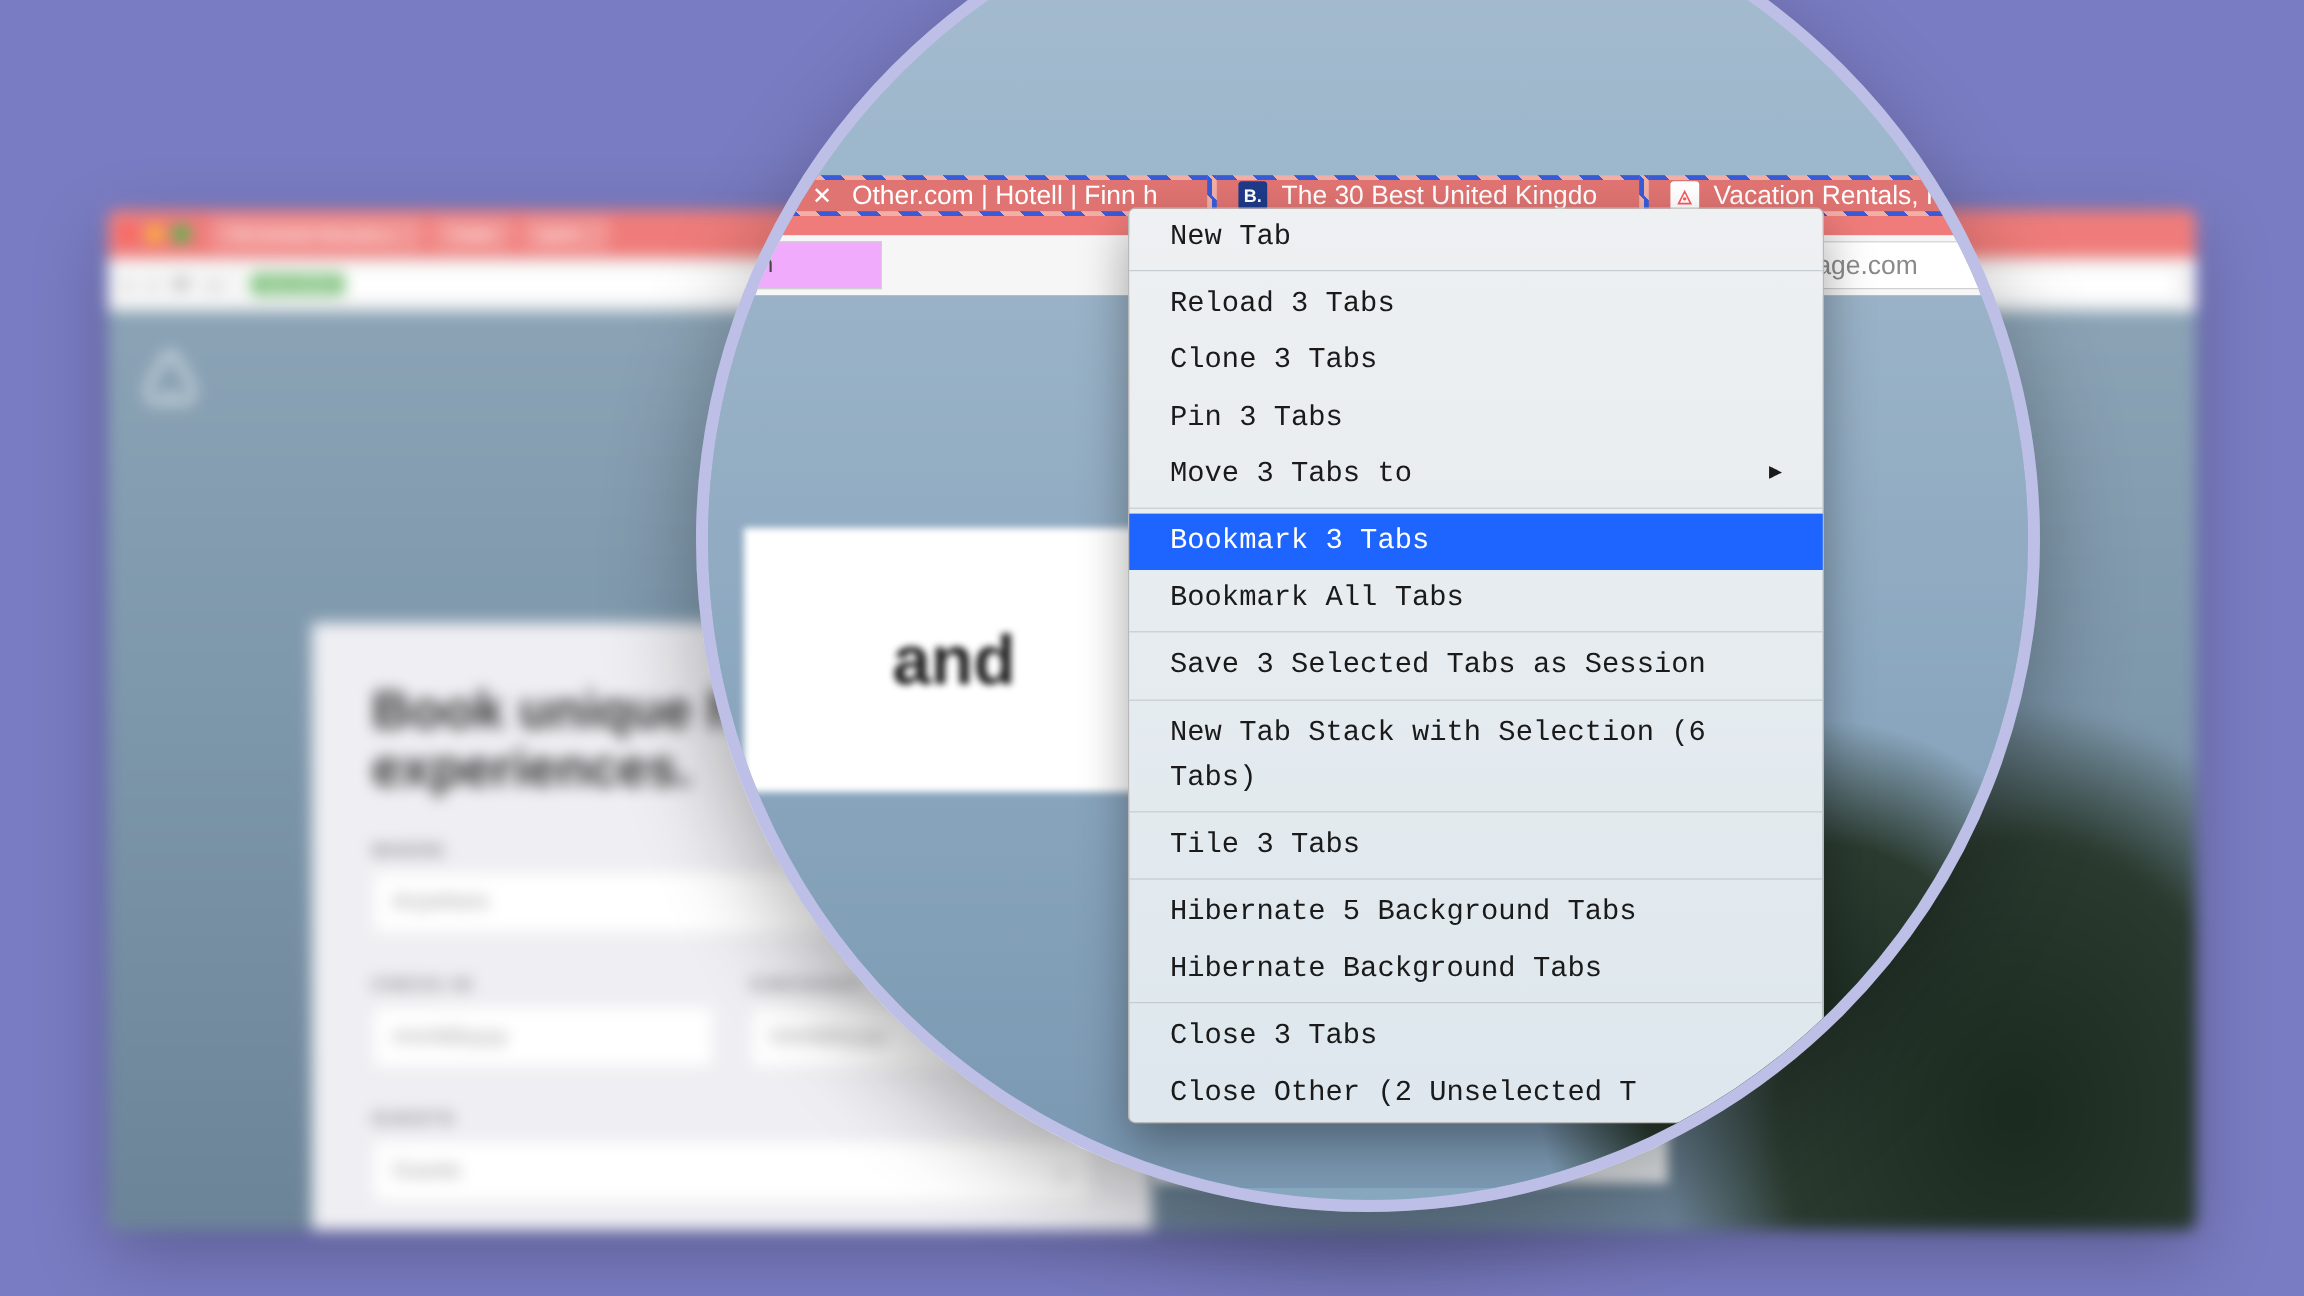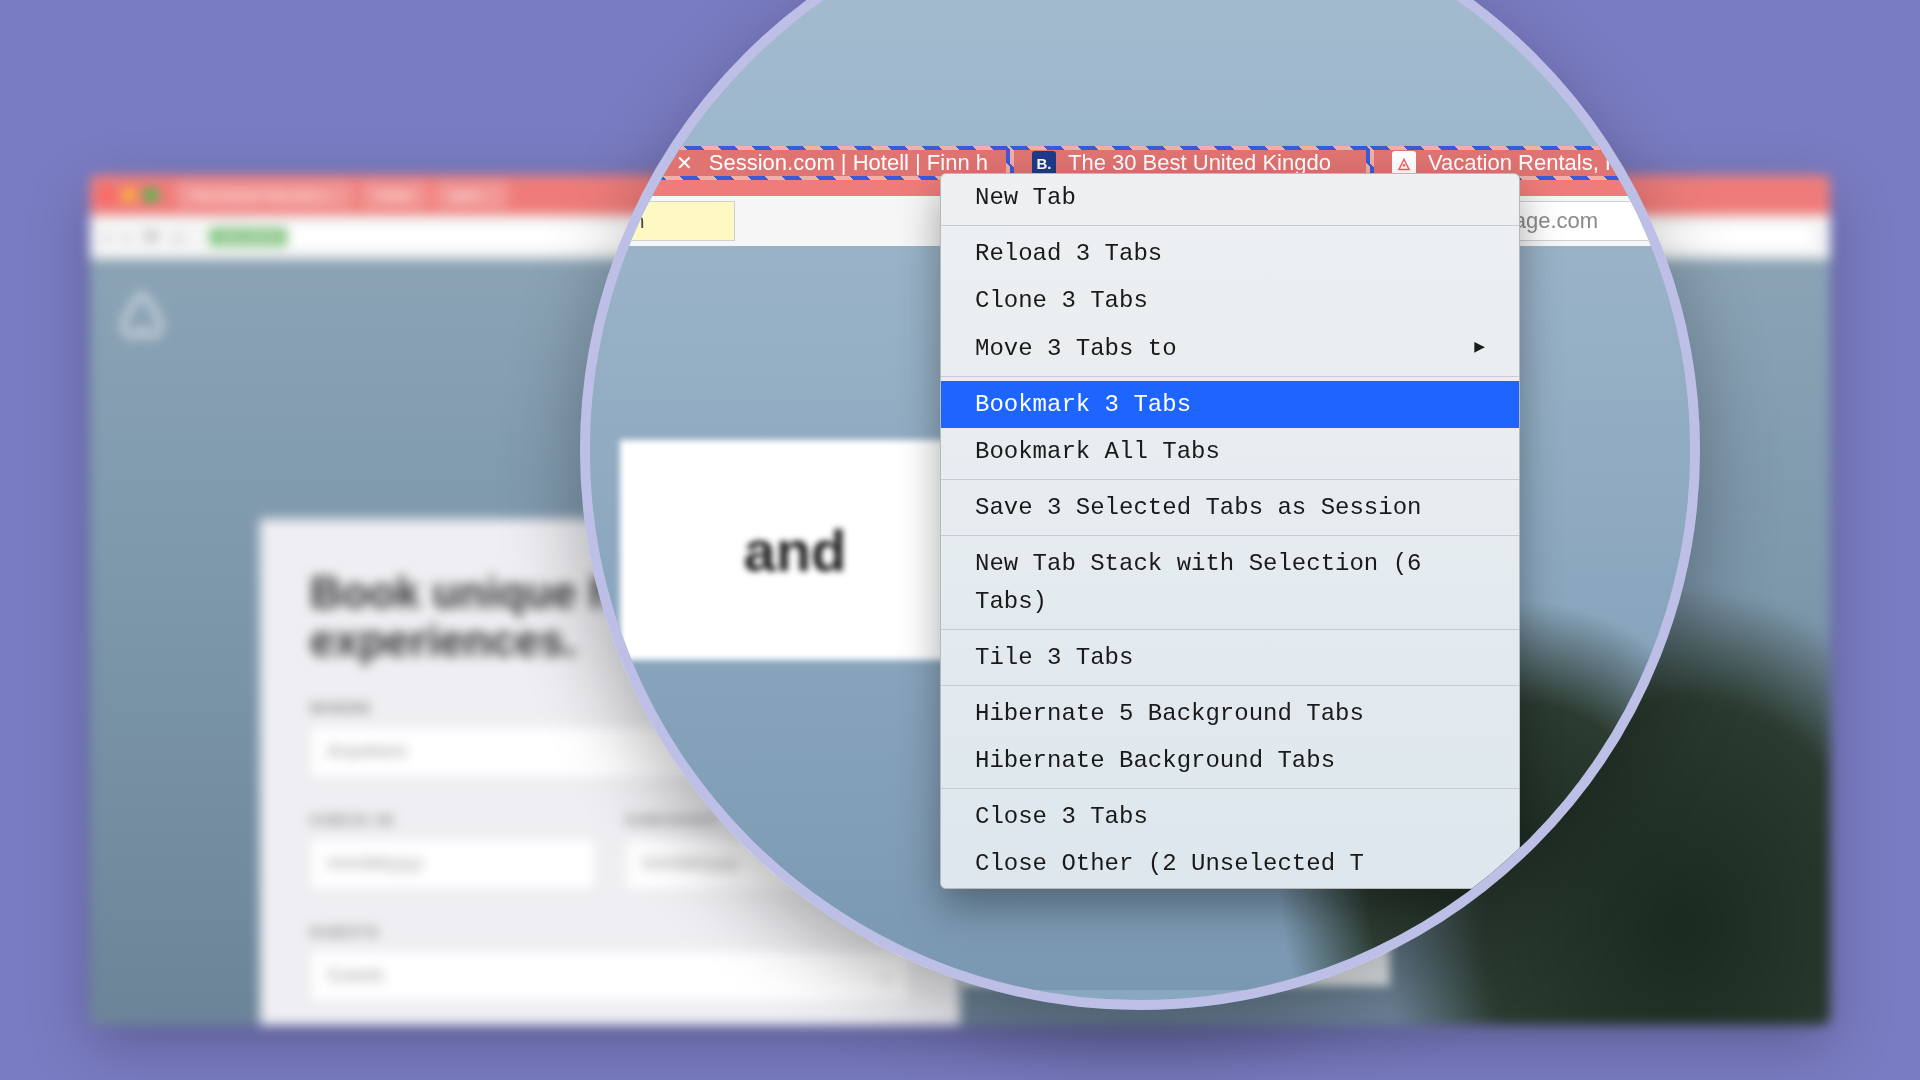--- a/index.html
+++ b/index.html
@@ -105,21 +105,21 @@
   .lens-tab .close{width:26px;height:26px;display:flex;align-items:center;justify-content:center;color:#fff;font-size:20px;}
   .lens-tab .fav{width:24px;height:24px;background:#fff;border-radius:3px;display:flex;align-items:center;justify-content:center;font-size:15px;font-weight:700;}
   .lens-tab .fav.b{background:#1e3a8a;color:#fff;}
   .lens-tab .fav.a{background:#fff;color:#ff5a5f;}
 
   .lens-url{
     position:absolute; left:0; top:296px; height:50px; width:100%; background:#f6f6f6;
     display:flex; align-items:center;
   }
   .lens-url .field{
-    position:absolute; left:0; width:145px; height:40px; background:#fef9c3; border:1px solid #d0d0d0;
+    position:absolute; left:0; width:145px; height:40px; background:#f0abfc; border:1px solid #d0d0d0;
     display:flex; align-items:center; padding:0 10px; font-size:20px; color:#444;
   }
   .lens-url .right{
     position:absolute; right:0; width:250px; height:40px; background:#fff; border:1px solid #d0d0d0;
     display:flex; align-items:center; padding:0 14px; font-size:22px; color:#8a8a8a;
   }
 
   
   .lens-card{
     position:absolute; left:30px; top:540px; width:350px; height:220px; background:#fff;
@@ -212,21 +212,21 @@
 <div class="lens">
   <div class="lens-inner"></div>
   <div class="lens-trees"></div>
 
   <div class="lens-tabbar">
     <div class="lens-tab" style="width:60px;padding-left:6px;">
       <span>openi</span>
     </div>
     <div class="lens-tab sel" style="width:360px;">
       <span class="close">✕</span>
-      <span>Session.com | Hotell | Finn h</span>
+      <span>Other.com | Hotell | Finn h</span>
     </div>
     <div class="lens-tab sel" style="width:360px;">
       <span class="fav b">B.</span>
       <span>The 30 Best United Kingdo</span>
     </div>
     <div class="lens-tab sel" style="flex:1;">
       <span class="fav a">◬</span>
       <span>Vacation Rentals, Hom</span>
     </div>
   </div>
@@ -245,20 +245,23 @@
         <span>New Tab</span>
       </div>
     <hr>
     <div class="item">
         <span>Reload 3 Tabs</span>
       </div>
     <div class="item">
         <span>Clone 3 Tabs</span>
       </div>
     <div class="item">
+        <span>Pin 3 Tabs</span>
+      </div>
+    <div class="item">
       <span>Move 3 Tabs to</span>
         <span class="arrow">▶</span>
     </div>
     <hr>
     <div class="item hov">
         <span>Bookmark 3 Tabs</span>
       </div>
     <div class="item">
         <span>Bookmark All Tabs</span>
       </div>

